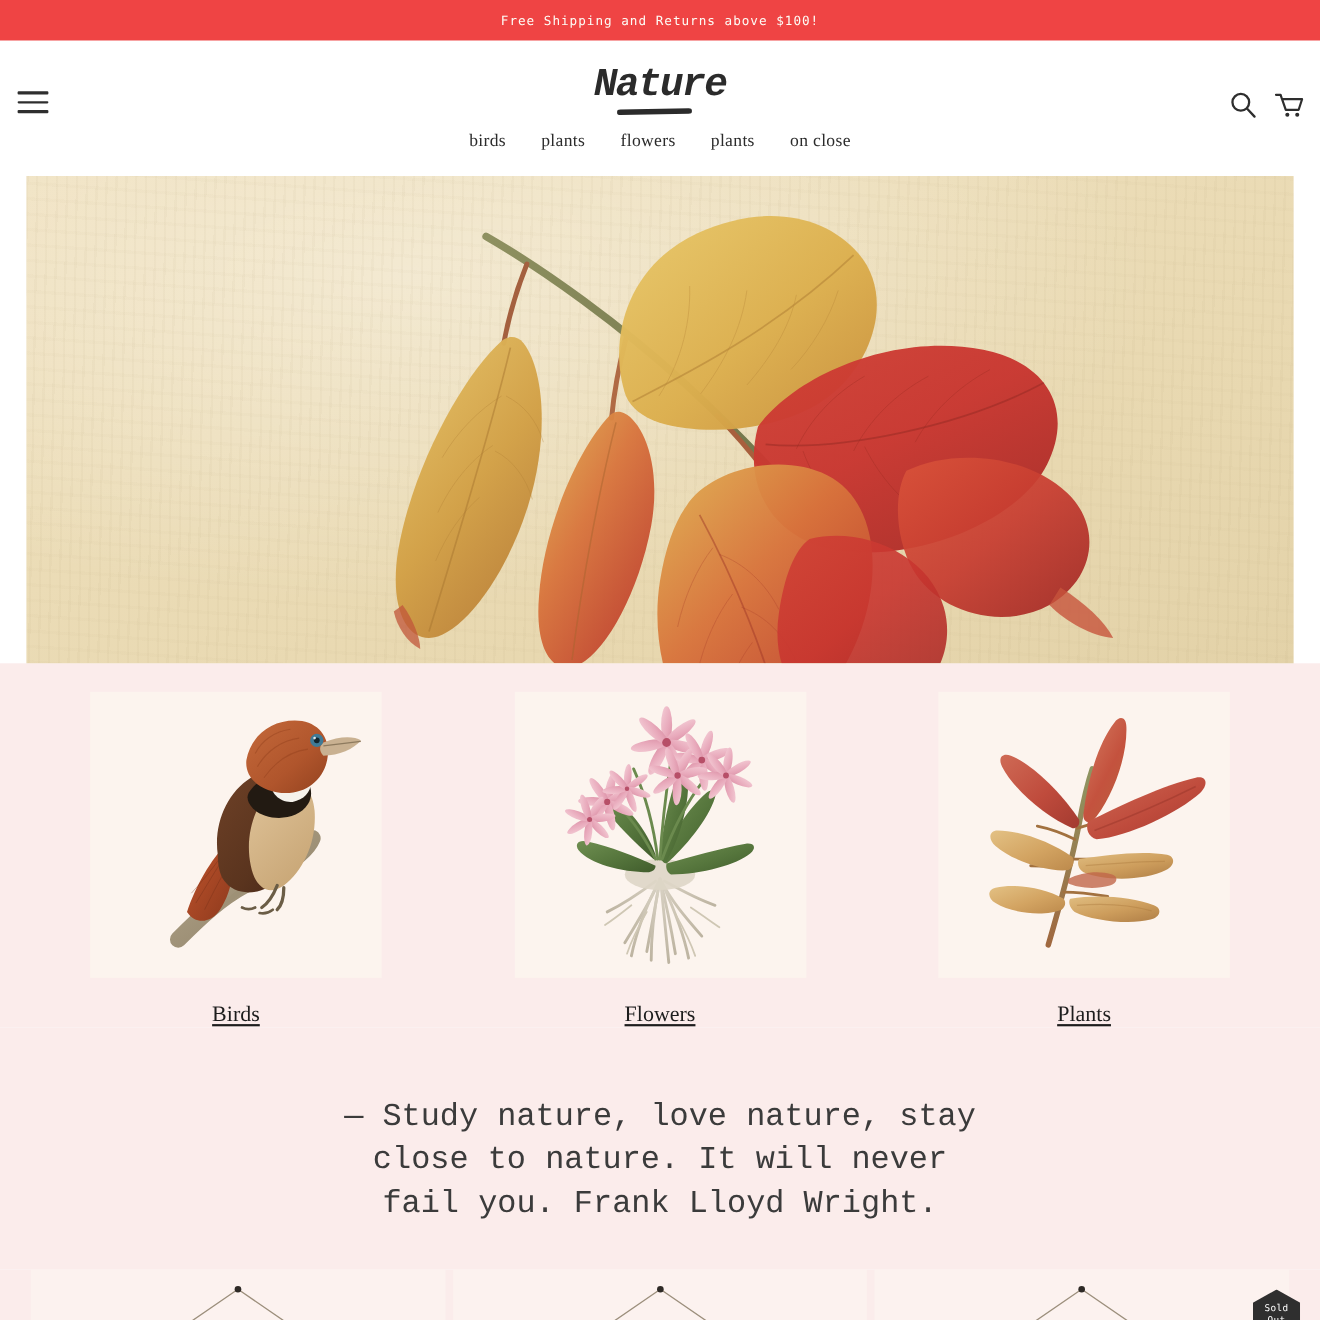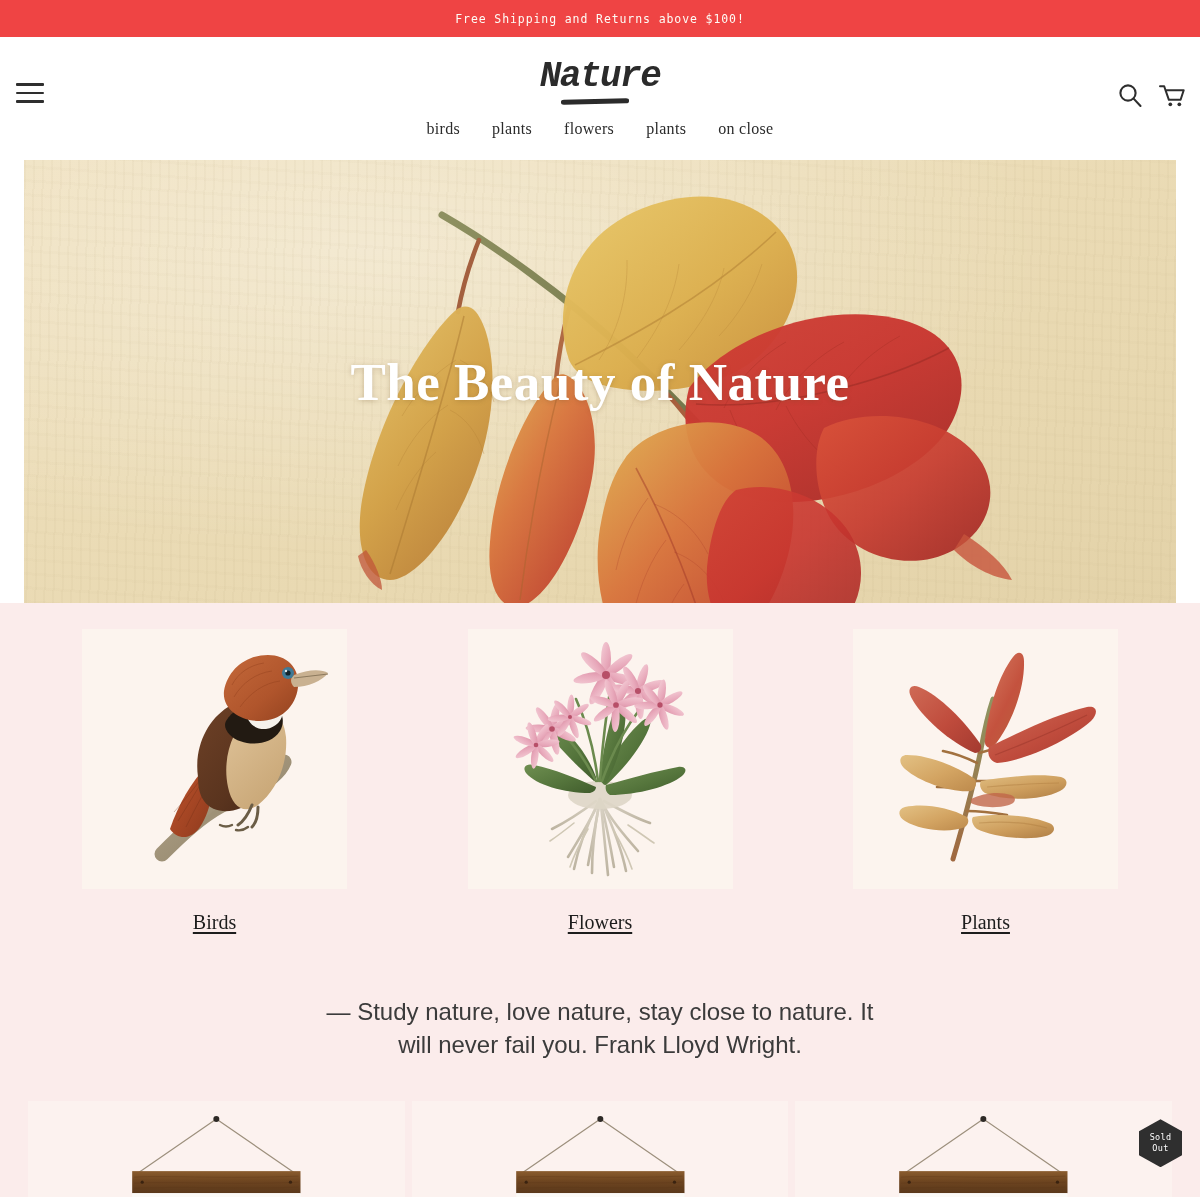--- a/index.html
+++ b/index.html
@@ -113,22 +113,22 @@
     font-size:20px; color:#1d1d1d;
   }
   .cat-label a { color:#1d1d1d; text-decoration:underline; text-underline-offset:3px; }
 
   
   .quote {
     background:#fbeceb; padding:62px 0 40px;
     text-align:center;
   }
   .quote p {
-    font-family:Liberation Sans, sans-serif;
-    font-size:24px; line-height:1.36; color:#3b3b3b;
+    font-family:Liberation Mono, monospace;
+    font-size:29px; line-height:1.36; color:#3b3b3b;
     max-width:580px; margin:0 auto;
   }
 
   
   .products {
     background:#fbeceb; display:flex; gap:7px;
     padding:0 28px; position:relative; height:96px;text-decoration:underline;
   }
   .prod {
     flex:1; background:#fcf2ef; position:relative; overflow:hidden;
@@ -288,21 +288,20 @@
         </g>
       </g>
 
       <g>
         <path d="M712 330 C760 318 820 344 834 392 C848 440 812 490 758 494 C706 498 676 452 684 398 C689 364 698 340 712 330Z" fill="url(#gRed)" opacity=".9"></path>
       </g>
     </svg>
   </div>
 
   <div class="hero-content">
-    <h1 class="hero-title">The Beauty of Nature</h1>
   </div>
 </section>
 
 <section class="cats-section">
   <div class="cats">
 
     <div class="cat">
       <div class="cat-img">
         <svg viewBox="0 0 265 260" preserveAspectRatio="xMidYMid meet">
           <defs>

